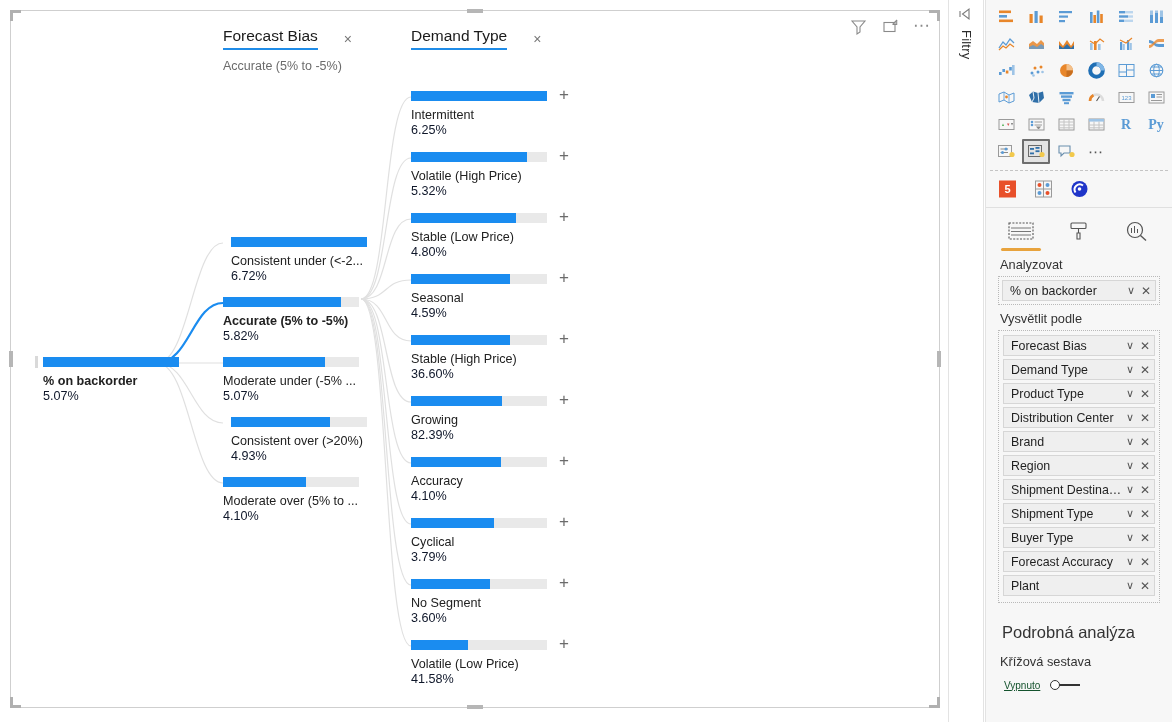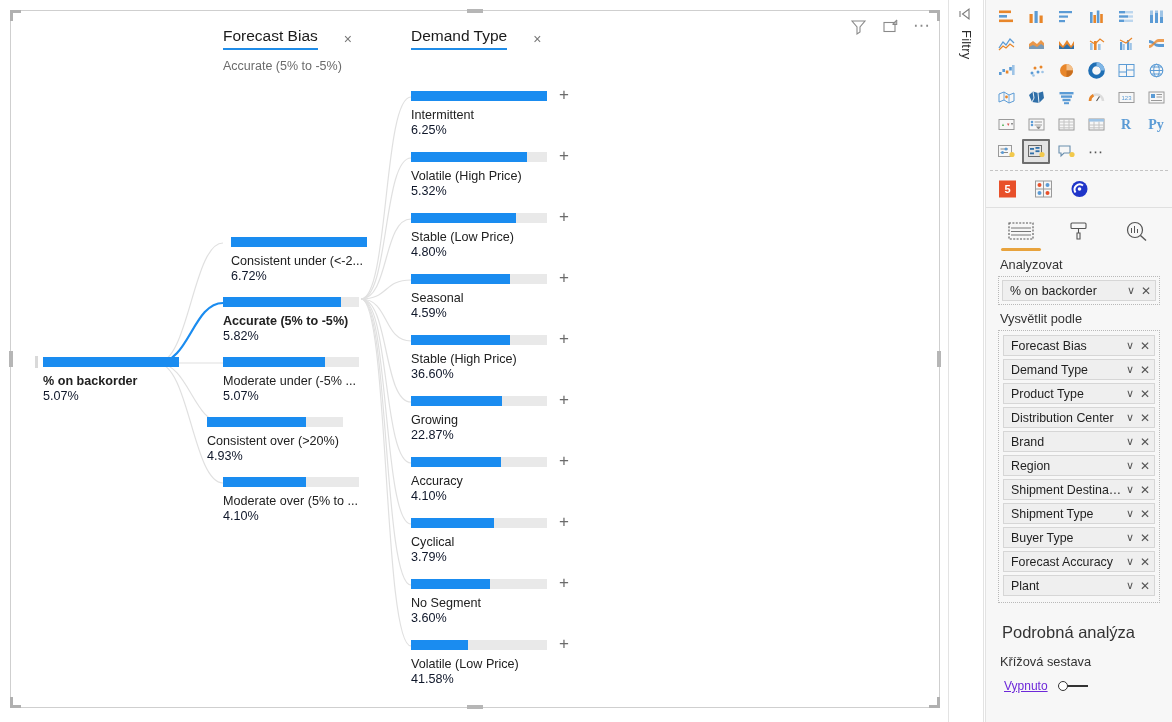--- a/index.html
+++ b/index.html
@@ -134,21 +134,21 @@
     height: 21px; padding: 0 4px 0 7px; margin-bottom: 3px;
     font-size: 12.4px; color: #1f1f1f;
   }
   .chip:last-child { margin-bottom: 0; }
   .chip .cname { flex: 1; white-space: nowrap; overflow: hidden; text-overflow: ellipsis; }
   .chip .cv, .chip .cx { color:#555; font-size: 11px; cursor:pointer; line-height:1; }
   .chip .cx { font-size: 12px; margin-left: 2px; }
 
   .drill-sec { padding-top: 6px; }
   .toggle-row { display:flex; align-items:center; gap: 8px; padding: 6px 14px 0 18px; }
-  .toggle-row .tlabel { font-size: 12px; color: #6d28d9; text-decoration: underline; }
+  .toggle-row .tlabel { font-size: 10px; color: #14532d; text-decoration: underline; }
   .switch { position: relative; width: 34px; height: 12px; display:flex; align-items:center; cursor:pointer;}
   .switch .track { position:absolute; left: 10px; top: 5px; width: 22px; height: 2px; background:#333; }
   .switch .knob { position:absolute; left: 2px; top: 1px; width: 10px; height: 10px;
       border: 1.6px solid #333; border-radius: 50%; background: #fff; }
 </style>
 </head>
 <body>
 <div id="app">
 
 <div id="canvas">
@@ -243,21 +243,21 @@
               <div class="nlabel">Accurate (5% to -5%)</div>
               <div class="nvalue">5.82%</div>
             </div>
             <div class="node" style="left: 212px; top: 346px;">
               <div class="bar-wrap">
                 <div class="bar" style="width: 75%;"></div>
               </div>
               <div class="nlabel">Moderate under (-5% ...</div>
               <div class="nvalue">5.07%</div>
             </div>
-            <div class="node" style="left: 196px; top: 406px;">
+            <div class="node" style="left: 220px; top: 406px;">
               <div class="bar-wrap">
                 <div class="bar" style="width: 73%;"></div>
               </div>
               <div class="nlabel">Consistent over (&gt;20%)</div>
               <div class="nvalue">4.93%</div>
             </div>
             <div class="node" style="left: 212px; top: 466px;">
               <div class="bar-wrap">
                 <div class="bar" style="width: 61%;"></div>
               </div>
@@ -306,21 +306,21 @@
               <span class="plus">+</span>
               <div class="nlabel">Stable (High Price)</div>
               <div class="nvalue">36.60%</div>
             </div>
             <div class="node" style="left: 400px; top: 385px;">
               <div class="bar-wrap">
                 <div class="bar" style="width: 67%;"></div>
               </div>
               <span class="plus">+</span>
               <div class="nlabel">Growing</div>
-              <div class="nvalue">22.87%</div>
+              <div class="nvalue">82.39%</div>
             </div>
             <div class="node" style="left: 400px; top: 446px;">
               <div class="bar-wrap">
                 <div class="bar" style="width: 66%;"></div>
               </div>
               <span class="plus">+</span>
               <div class="nlabel">Accuracy</div>
               <div class="nvalue">4.10%</div>
             </div>
             <div class="node" style="left: 400px; top: 507px;">

